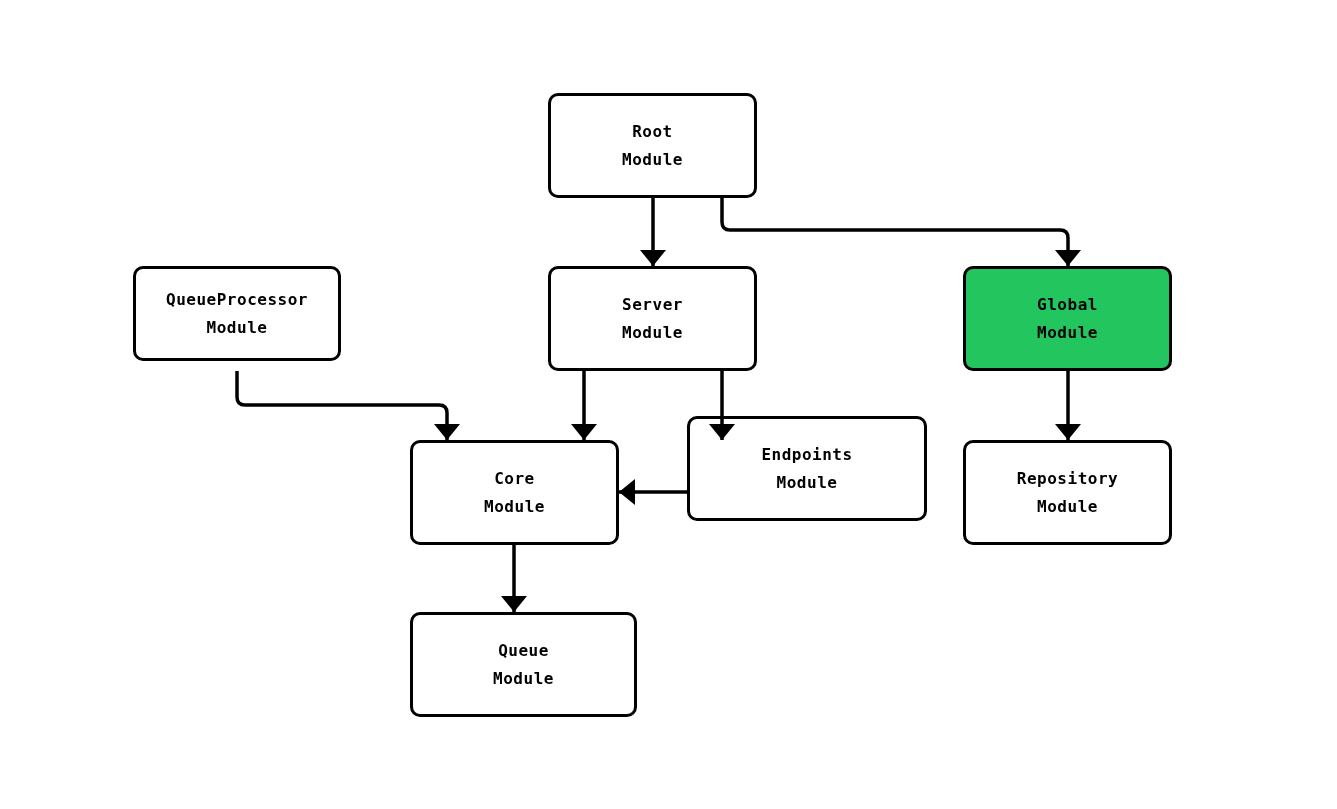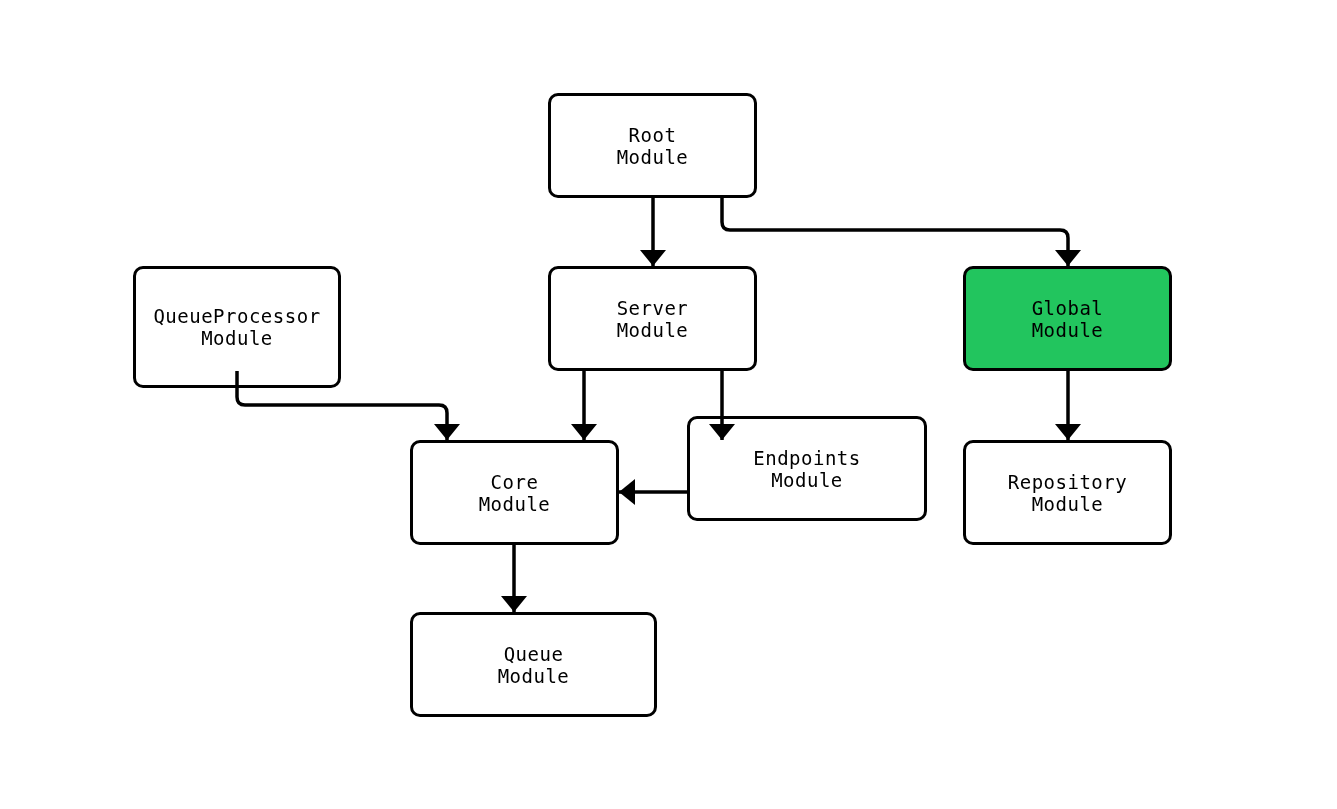--- a/index.html
+++ b/index.html
@@ -20,23 +20,23 @@
     box-sizing: border-box;
     background: #ffffff;
     border: 3.5px solid #000000;
     border-radius: 10px;
     display: flex;
     align-items: center;
     justify-content: center;
     text-align: center;
   }
   .node-label {
-    font-weight: normal;
-    font-size: 19px;
-    line-height: 22px;
+    font-weight: bold;
+    font-size: 16px;
+    line-height: 28px;
     color: #000000;
     white-space: pre-line;
     letter-spacing: 0.5px;
   }
   .edge-layer {
     position: absolute;
     left: 0;
     top: 0;
     width: 1337px;
     height: 809px;
@@ -45,21 +45,21 @@
 </style>
 </head>
 <body>
 
 <div class="canvas">
   <div id="nodes">
       <div class="node" style="left: 548px; top: 93px; width: 209px; height: 105px; border-color: rgb(0, 0, 0); background: rgb(255, 255, 255);">
         <span class="node-label" style="color: rgb(0, 0, 0);">Root
 Module</span>
       </div>
-      <div class="node" style="left: 133px; top: 266px; width: 208px; height: 122px; border-color: rgb(0, 0, 0); background: rgb(255, 255, 255);">
+      <div class="node" style="left: 133px; top: 266px; width: 208px; height: 95px; border-color: rgb(0, 0, 0); background: rgb(255, 255, 255);">
         <span class="node-label" style="color: rgb(0, 0, 0);">QueueProcessor
 Module</span>
       </div>
       <div class="node" style="left: 548px; top: 266px; width: 209px; height: 105px; border-color: rgb(0, 0, 0); background: rgb(255, 255, 255);">
         <span class="node-label" style="color: rgb(0, 0, 0); text-align: center;">Server
 Module</span>
       </div>
       <div class="node" style="left: 963px; top: 266px; width: 209px; height: 105px; border-color: rgb(0, 0, 0); background: #22c55e;">
         <span class="node-label" style="color: rgb(0, 0, 0);">Global
 Module</span>
@@ -69,21 +69,21 @@
 Module</span>
       </div>
       <div class="node" style="left: 687px; top: 416px; width: 240px; height: 105px; border-color: rgb(0, 0, 0); background: rgb(255, 255, 255);">
         <span class="node-label" style="color: rgb(0, 0, 0);">Endpoints
 Module</span>
       </div>
       <div class="node" style="left: 963px; top: 440px; width: 209px; height: 105px; border-color: rgb(0, 0, 0); background: rgb(255, 255, 255);">
         <span class="node-label" style="color: rgb(0, 0, 0);">Repository
 Module</span>
       </div>
-      <div class="node" style="left: 410px; top: 612px; width: 247px; height: 105px; border-color: rgb(0, 0, 0); background: rgb(255, 255, 255);">
+      <div class="node" style="left: 410px; top: 612px; width: 227px; height: 105px; border-color: rgb(0, 0, 0); background: rgb(255, 255, 255);">
         <span class="node-label" style="color: rgb(0, 0, 0);">Queue
 Module</span>
       </div>
     </div>
   <svg id="edges" class="edge-layer" viewBox="0 0 1337 809" xmlns="http://www.w3.org/2000/svg">
       <path d="M 653 198 L 653 266" fill="none" stroke="#000000" stroke-width="3.5"></path>
       <polygon points="653,266 640,250 666,250" fill="#000000"></polygon>
       <path d="M 722 198 L 722 222 Q 722 230 730 230 L 1060 230 Q 1068 230 1068 238 L 1068 266" fill="none" stroke="#000000" stroke-width="3.5"></path>
       <polygon points="1068,266 1055,250 1081,250" fill="#000000"></polygon>
       <path d="M 237 371 L 237 397 Q 237 405 245 405 L 439 405 Q 447 405 447 413 L 447 440" fill="none" stroke="#000000" stroke-width="3.5"></path>

